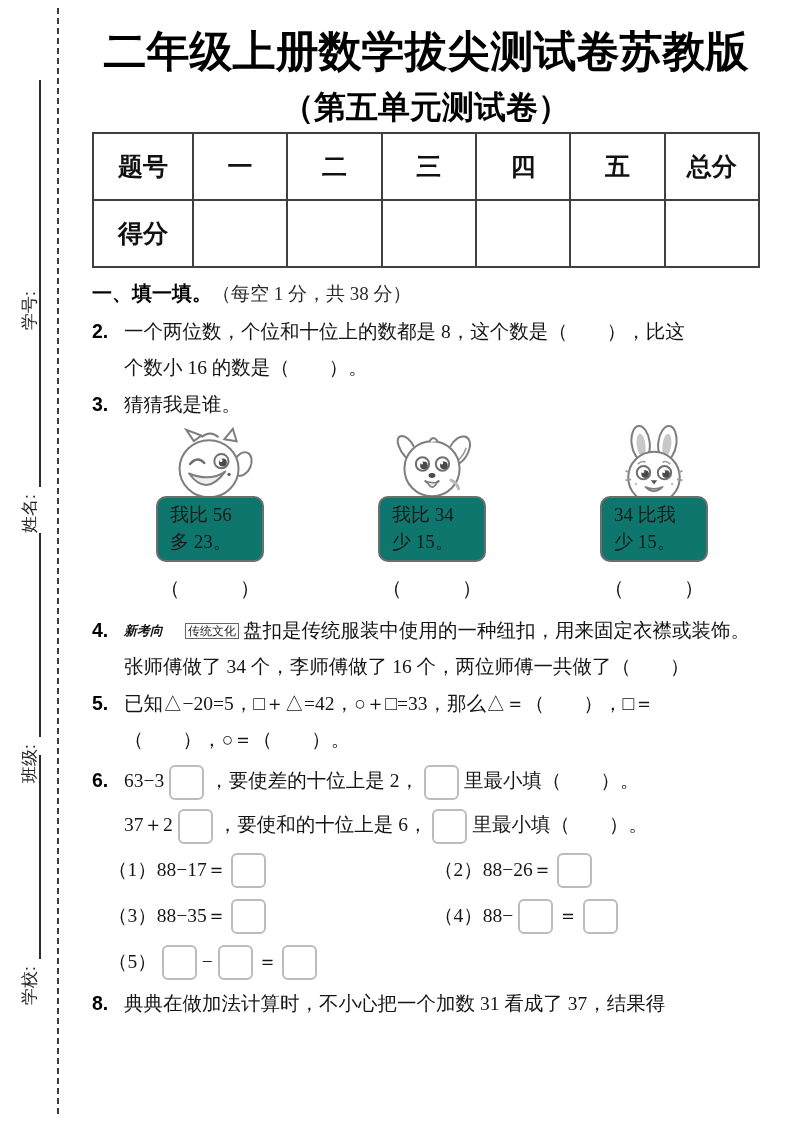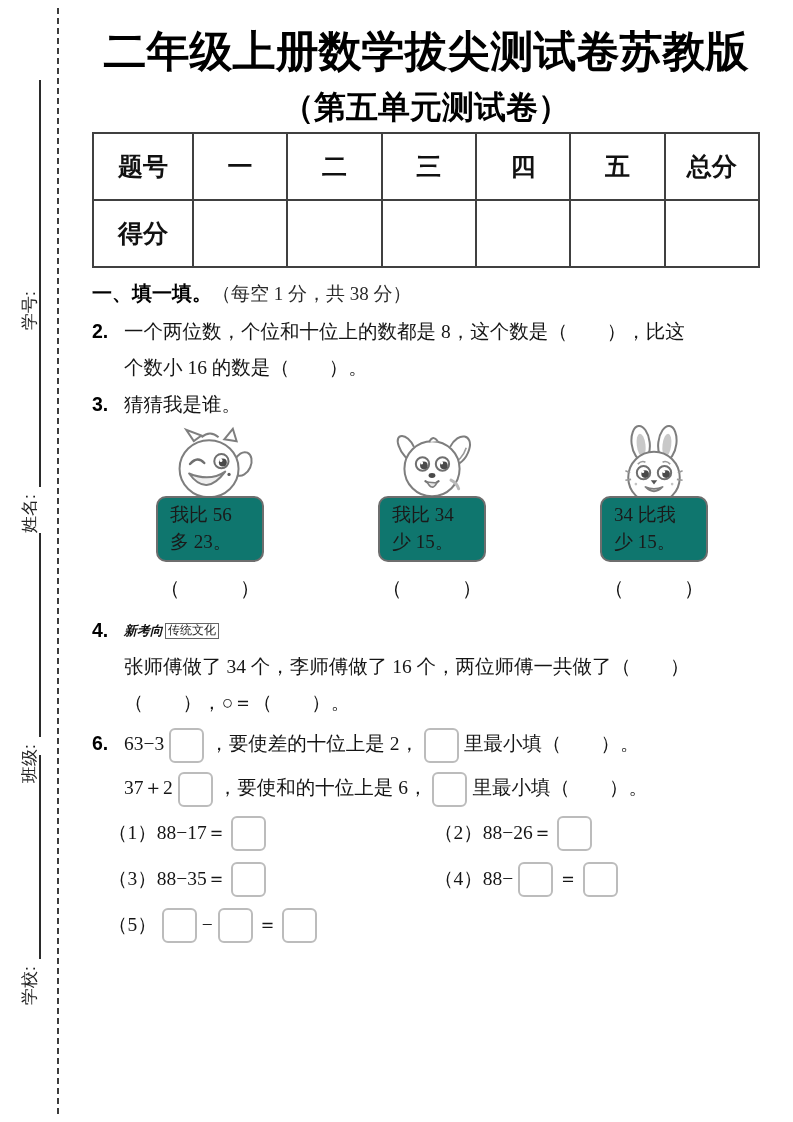--- a/index.html
+++ b/index.html
@@ -79,22 +79,22 @@
   }
   .q-cont { padding-left: 32px; }
 
   
   .badge { display: inline-flex; align-items: flex-start; gap: 2px; margin-right: 4px; vertical-align: 2px; }
   .badge-bold {
     font-family: "Liberation Sans", sans-serif; font-weight: 800;
     font-size: 13px; font-style: italic; color: #111; line-height: 15px;
   }
   .badge-boxed {
-    font-family: Liberation Mono, monospace; font-size: 12px; color: #222;
-    border: 1px solid #666; line-height: 14px; padding: 0 2px;
+    font-family: Liberation Serif, serif; font-size: 12px; color: #222;
+    border: 1px solid #666; line-height: 14px; padding: 0 2px; margin-left: 20px;
   }
 
   
   .abox {
     display: inline-block; width: 35px; height: 35px;
     border: 2px solid #bcbcbc; border-radius: 6px; background: #fff;
     vertical-align: middle; margin: 0 5px;
   }
   .q6-row { line-height: 44px; }
 
@@ -271,26 +271,29 @@
           <div>少 15。</div>
         </div>
         <div class="animal-answer">（　　　）</div>
       </div>
     </div>
 
     <div class="q-line" style="margin-top:6px;">
       <span class="q-num">4.</span><span class="badge">
           <span class="badge-bold">新考向</span>
           <span class="badge-boxed">传统文化</span>
-        </span>
+        </span><span>盘扣是传统服装中使用的一种纽扣，用来固定衣襟或装饰。</span>
     </div>
     <div class="q-cont">
       <span>张师傅做了 34 个，李师傅做了 16 个，两位师傅一共做了（　　）</span>
     </div>
 
+    <div class="q-line">
+      <span class="q-num">5.</span><span>已知△−20=5，□＋△=42，○＋□=33，那么△＝（　　），□＝</span>
+    </div>
     <div class="q-cont">
       <span>（　　），○＝（　　）。</span>
     </div>
 
     <div class="q-line q6-row">
       <span class="q-num">6.</span><span>63−3</span><span class="abox"></span><span>，要使差的十位上是 2，</span><span class="abox"></span><span>里最小填（　　）。</span>
     </div>
     <div class="q-cont q6-row">
       <span>37＋2</span><span class="abox"></span><span>，要使和的十位上是 6，</span><span class="abox"></span><span>里最小填（　　）。</span>
     </div>
@@ -321,19 +324,22 @@
       <div class="q7-item">
         <span>（5）</span>
           <span class="abox"></span>
           <span>−</span>
           <span class="abox"></span>
           <span>＝</span>
           <span class="abox"></span>
       </div>
     </div>
 
+    <div class="q-line" style="margin-top:2px;">
+      <span class="q-num">8.</span><span>典典在做加法计算时，不小心把一个加数 31 看成了 37，结果得</span>
+    </div>
     <div class="q-cont">
       
     </div>
 
   </div>
 
 </div>
 
 </body></html>

